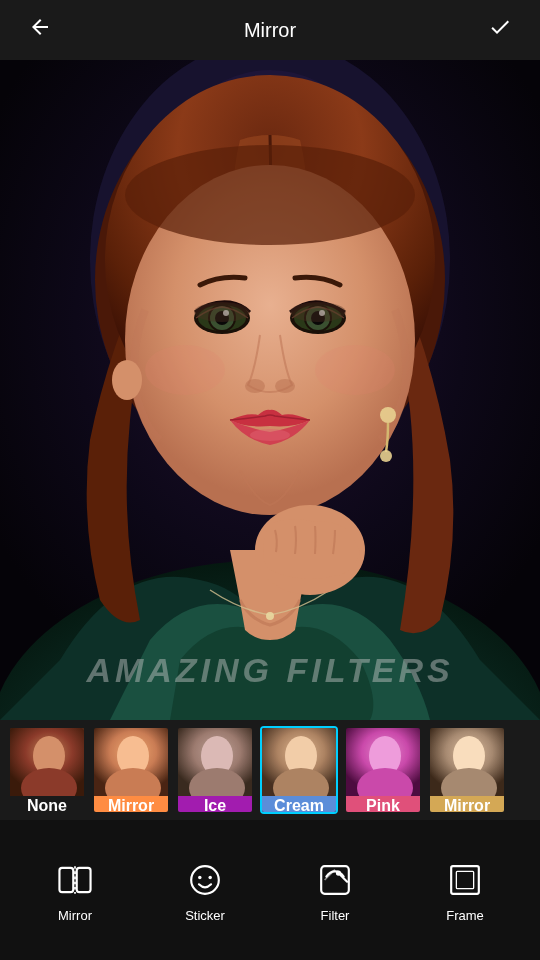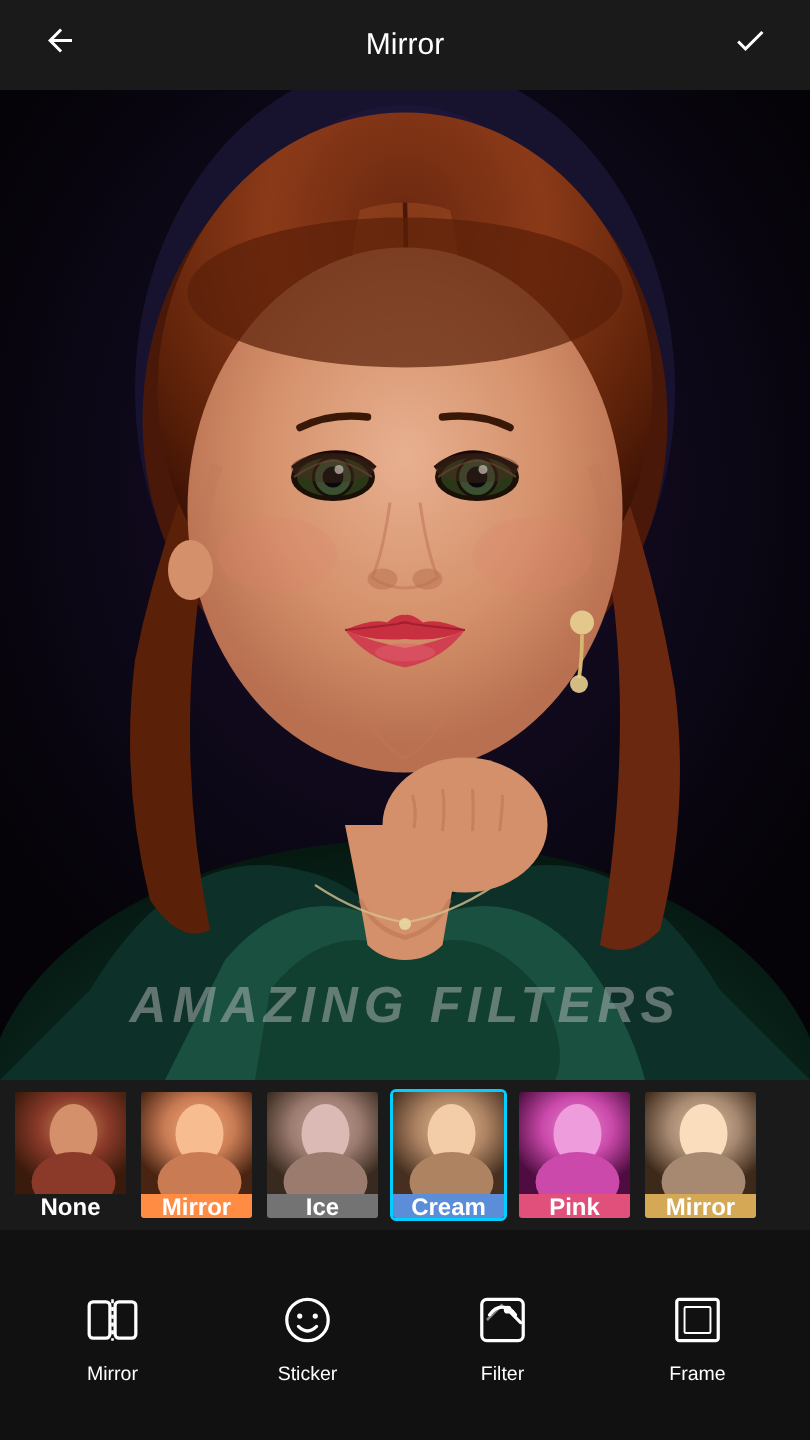--- a/index.html
+++ b/index.html
@@ -138,21 +138,21 @@
     
     .thumb-none { background: linear-gradient(135deg, #5a2a1a 0%, #8b3a2a 40%, #c4875a 70%, #3a1a0a 100%); }
     .thumb-morning { background: linear-gradient(135deg, #6a3020 0%, #c47050 40%, #e8a070 70%, #4a2010 100%); filter: sepia(0.3) saturate(1.2); }
     .thumb-ice { background: linear-gradient(135deg, #2a4a5a 0%, #5a8a9a 40%, #8ab0c0 70%, #1a3040 100%); filter: saturate(0.7) hue-rotate(180deg); }
     .thumb-cream { background: linear-gradient(135deg, #5a2a1a 0%, #8b3a2a 40%, #c4875a 70%, #3a1a0a 100%); filter: brightness(1.1) contrast(0.9) sepia(0.2); }
     .thumb-pink { background: linear-gradient(135deg, #6a1a3a 0%, #c05080 40%, #e090b0 70%, #4a102a 100%); filter: hue-rotate(-20deg) saturate(1.3); }
     .thumb-vanilla { background: linear-gradient(135deg, #4a3020 0%, #907060 40%, #c0a090 70%, #3a2010 100%); filter: sepia(0.4) brightness(1.1); }
 
     .label-none { background-color: transparent; }
     .label-morning { background-color: #ff8c42; }
-    .label-ice { background-color: #737373; }
+    .label-ice { background-color: #a21caf; }
     .label-cream { background-color: #5b8dd9; }
     .label-pink { background-color: #e0507a; text-align: right; }
     .label-vanilla { background-color: #d4a855; }
 
     
     .toolbar {
       position: absolute;
       top: 820px;
       left: 0;
       width: 540px;

